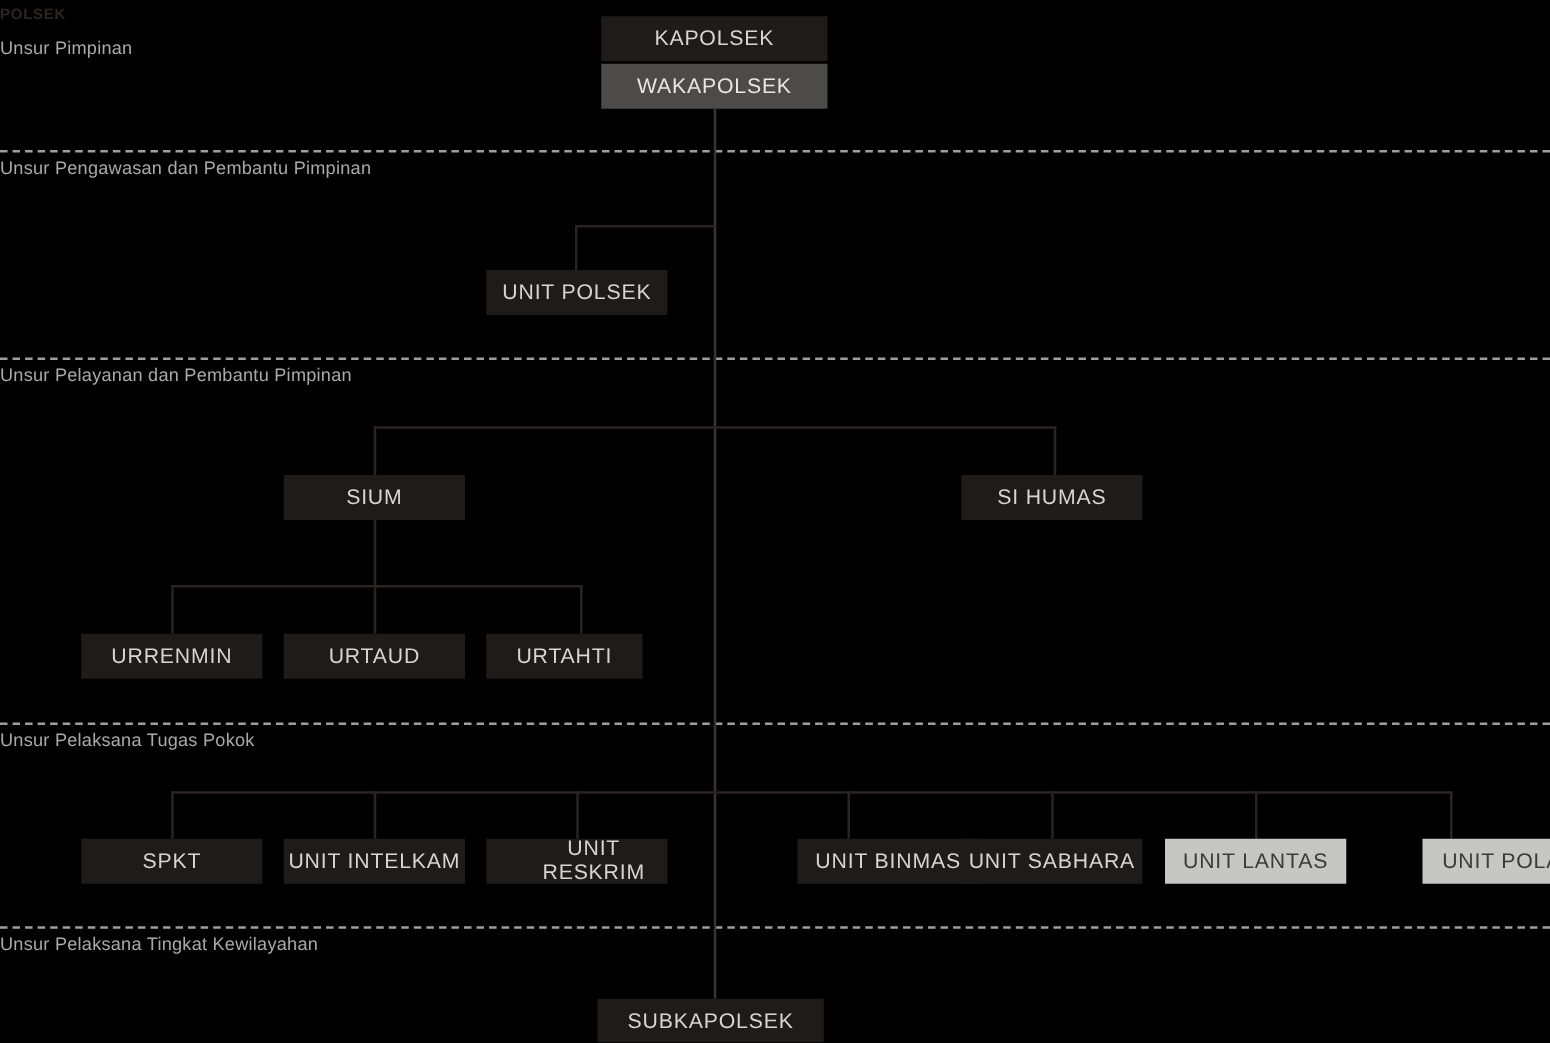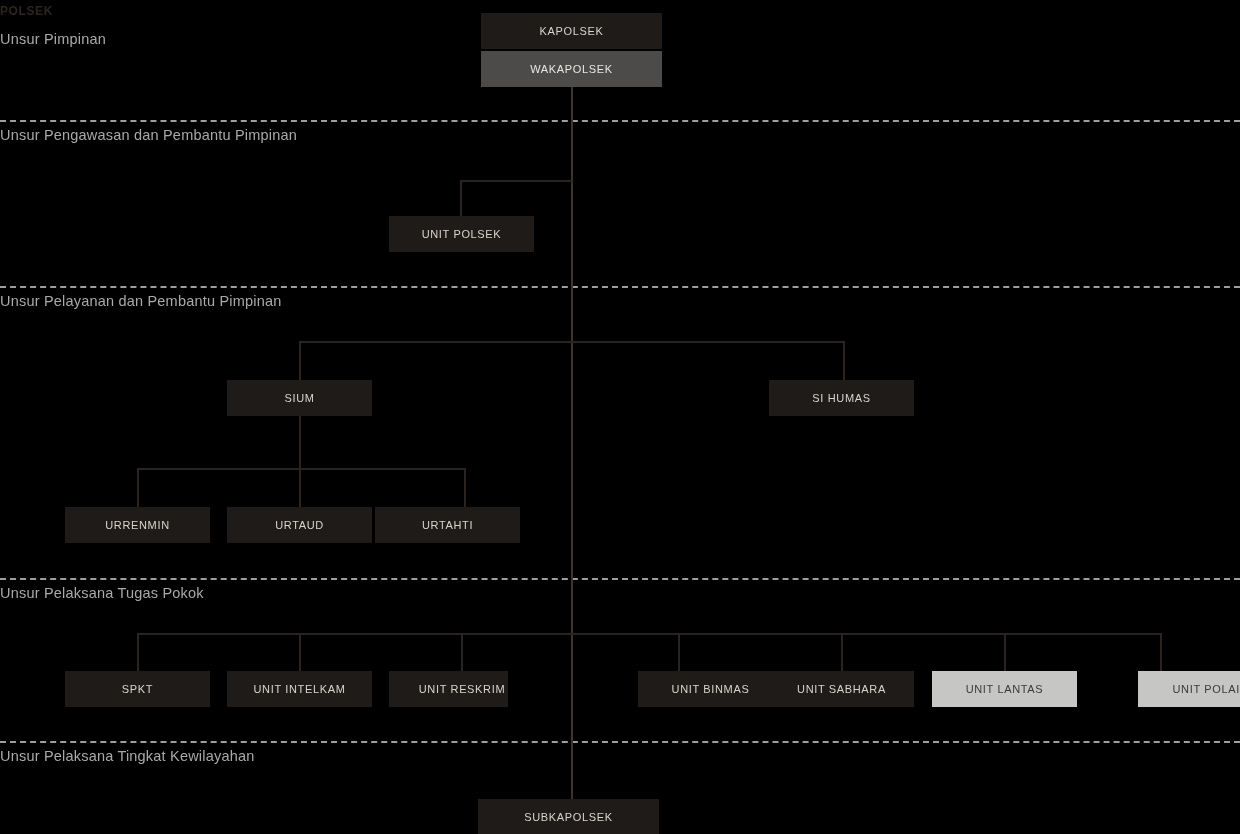--- a/index.html
+++ b/index.html
@@ -68,21 +68,21 @@
   }
 
   
   .node {
     position: absolute;
     box-sizing: border-box;
     display: flex;
     align-items: center;
     justify-content: center;
     font-family: "Liberation Sans", sans-serif;
-    font-size: 11px;
+    font-size: 17px;
     letter-spacing: 0.65px;
     text-align: center;
     line-height: 1.1;
     user-select: none;
   }
   .node.dark {
     background: #1f1b18;
     color: #d8d4d0;
   }
   .node.mid {
@@ -139,25 +139,25 @@
   <div class="node dark" style="left:481px; top:13px; width:181px; height:36px;">KAPOLSEK</div>
   <div class="node mid" style="left:481px; top:51px; width:181px; height:36px;">WAKAPOLSEK</div>
 
   <div class="node dark" style="left:389px; top:216px; width:145px; height:36px;">UNIT POLSEK</div>
 
   <div class="node dark" style="left:227px; top:380px; width:145px; height:36px;">SIUM</div>
   <div class="node dark" style="left:769px; top:380px; width:145px; height:36px;">SI HUMAS</div>
 
   <div class="node dark" style="left:65px; top:507px; width:145px; height:36px;">URRENMIN</div>
   <div class="node dark" style="left:227px; top:507px; width:145px; height:36px;">URTAUD</div>
-  <div class="node dark" style="left:375px; top:507px; width:145px; height:36px;text-align:right;">URTAHTI</div>
+  <div class="node dark" style="left:389px; top:507px; width:125px; height:36px;text-align:right;">URTAHTI</div>
 
   <div class="node dark" style="left:65px; top:671px; width:145px; height:36px;">SPKT</div>
   <div class="node dark" style="left:227px; top:671px; width:145px; height:36px;">UNIT INTELKAM</div>
-  <div class="node dark" style="left:389px; top:671px; width:119px; height:36px;padding-left:27px;">UNIT RESKRIM</div>
+  <div class="node dark" style="left:389px; top:671px; width:145px; height:36px;padding-left:27px;">UNIT RESKRIM</div>
   <div class="node dark" style="left:606px; top:671px; width:145px; height:36px;margin-left:32px;">UNIT BINMAS</div>
   <div class="node dark" style="left:769px; top:671px; width:145px; height:36px;">UNIT SABHARA</div>
   <div class="node light" style="left:932px; top:671px; width:145px; height:36px;">UNIT LANTAS</div>
   <div class="node light" style="left:1095px; top:671px; width:145px; height:36px;margin-left:43px;">UNIT POLAIR</div>
 
   <div class="node dark" style="left:478px; top:799px; width:181px; height:36px;">SUBKAPOLSEK</div>
 
 </div>
 
 </body></html>

